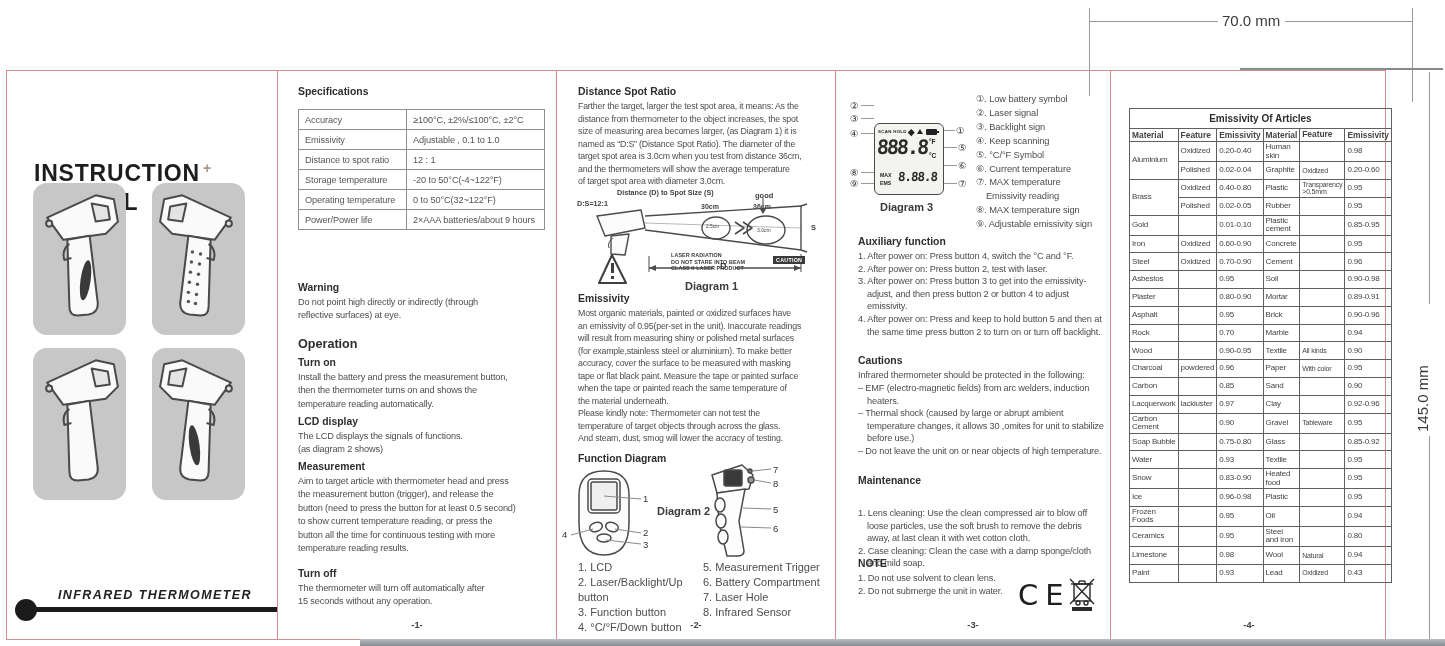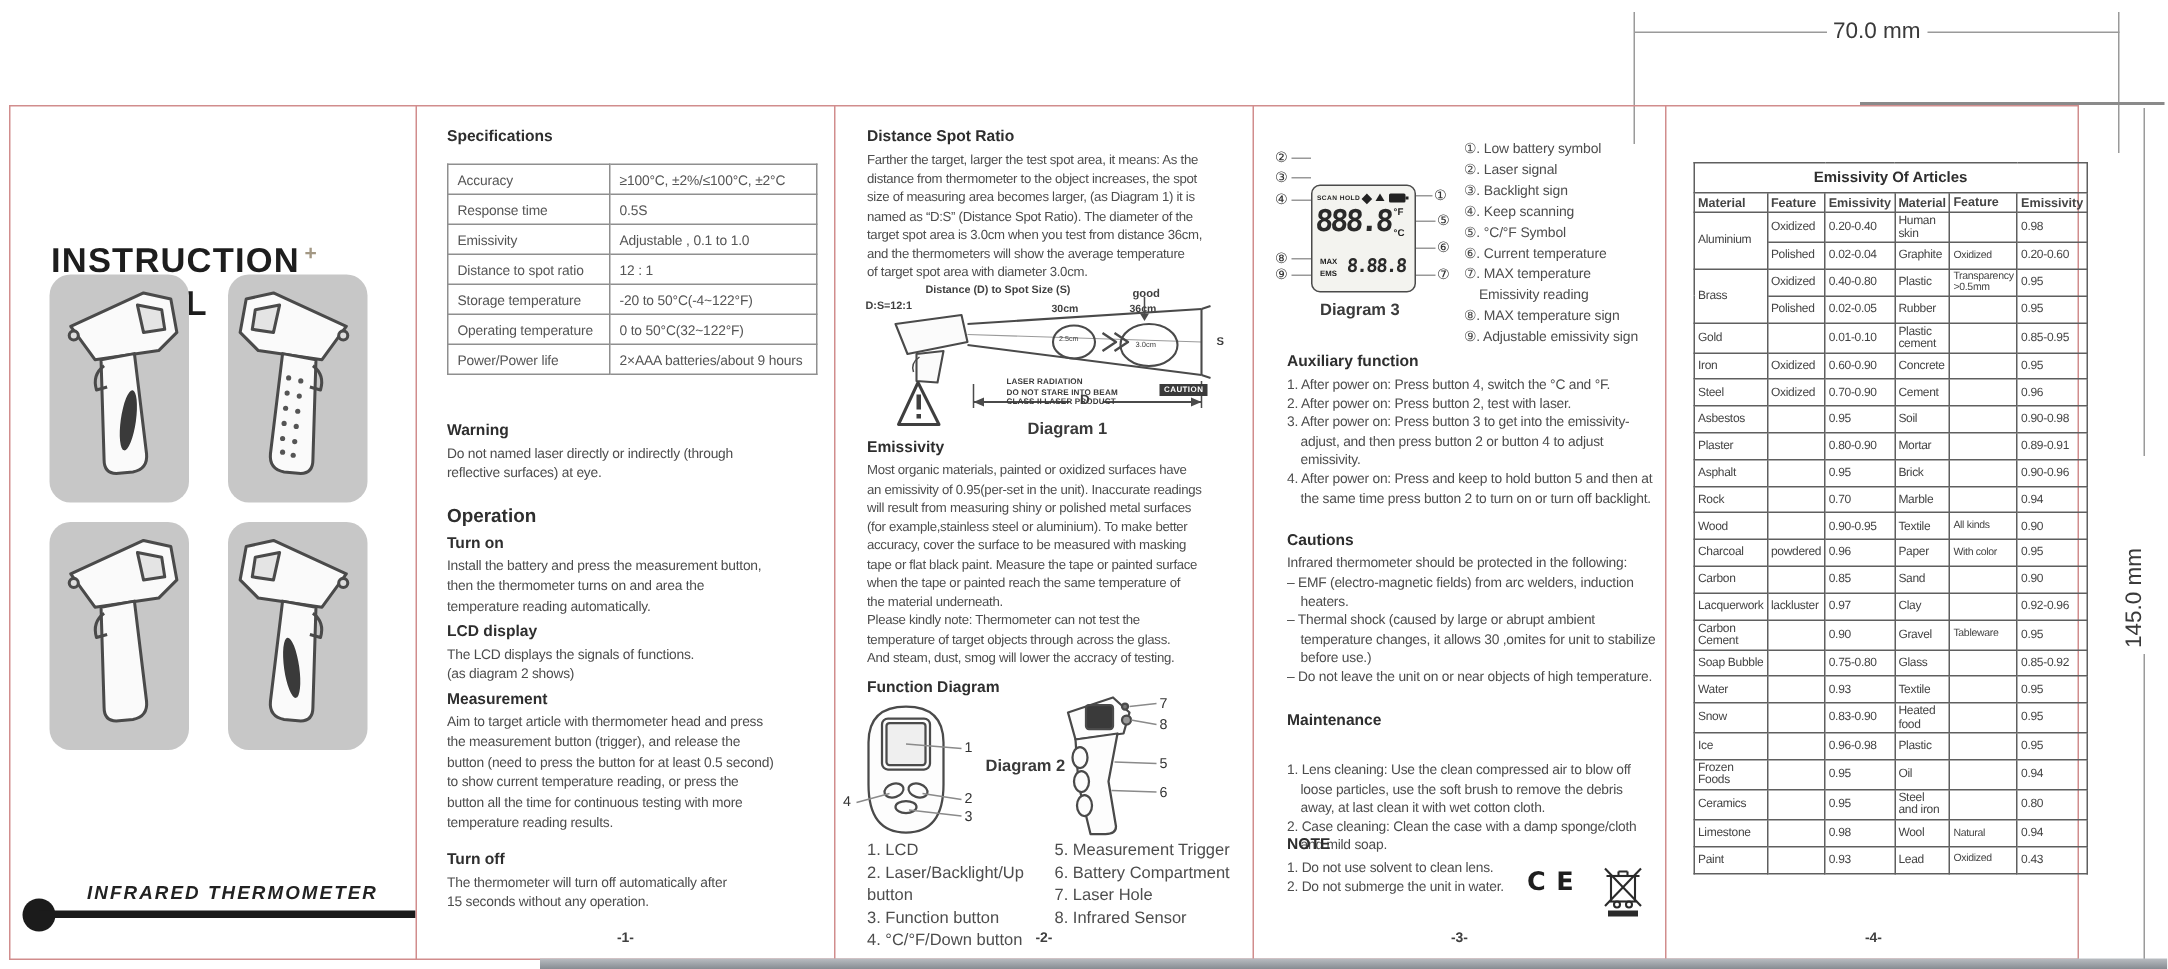--- a/index.html
+++ b/index.html
@@ -52,21 +52,21 @@
   .icon-batt{position:absolute;width:11px;height:5.5px;background:#222;border-radius:1px}
   .icon-batt:after{content:"";position:absolute;right:-2px;top:1.5px;width:2px;height:2.5px;background:#222}
   .caution-badge{position:absolute;background:#3a3a3a;color:#fff;font-size:5.3px;font-weight:700;padding:1px 3px;letter-spacing:.3px}
   .laser-txt{position:absolute;font-size:5.4px;line-height:6.6px;font-weight:600;color:#3a3a3a;white-space:pre-line;letter-spacing:.1px}
   .cap{position:absolute;font-size:11px;font-weight:600;color:#3a3a3a}
   .li{white-space:pre-line}
   .hang{padding-left:9px;text-indent:-9px}
   .p4list .li{font-size:9.2px;line-height:12.6px;color:#4d4d4d;letter-spacing:-0.15px}
   .legend34 .li{font-size:9.3px;line-height:13.9px;color:#4d4d4d;letter-spacing:-0.1px}
   .legend3 .li{font-size:11px;line-height:15px;color:#4d4d4d}
-  .ce{position:absolute;font-size:17px;font-weight:700;letter-spacing:7px;color:#1e1e1e;font-family:"DejaVu Sans",sans-serif}
+  .ce{position:absolute;font-size:29px;font-weight:400;letter-spacing:7px;color:#1e1e1e;font-family:"DejaVu Sans",sans-serif}
   .dim-line{position:absolute;background:#9a9a9a}
   .dim-text{position:absolute;font-size:15px;color:#3a3a3a}
   .vdim-text{position:absolute;font-size:15px;color:#3a3a3a;writing-mode:vertical-rl;transform:rotate(180deg)}
   .bottom-strip{position:absolute;left:360px;top:639px;width:1085px;height:7px;
                 background:linear-gradient(#b9bdc2,#868c92)}
   .gray-topline{position:absolute;left:1240px;top:68px;width:203px;height:2px;background:#8a8a8a}
 </style>
 </head>
 <body>
 
@@ -162,24 +162,20 @@
 
   <div class="panel" style="left:277px;width:279px">
     <div class="h small-h" style="left:20px;top:16px">Specifications</div>
     <table class="spec">
       <tbody>
           <tr>
             <td class="c0">Accuracy</td>
             <td class="c1">≥100°C, ±2%/≤100°C, ±2°C</td>
           </tr>
           <tr>
-            <td class="c0">Response time</td>
-            <td class="c1">0.5S</td>
-          </tr>
-          <tr>
             <td class="c0">Emissivity</td>
             <td class="c1">Adjustable , 0.1 to 1.0</td>
           </tr>
           <tr>
             <td class="c0">Distance to spot ratio</td>
             <td class="c1">12 : 1</td>
           </tr>
           <tr>
             <td class="c0">Storage temperature</td>
             <td class="c1">-20 to 50°C(-4~122°F)</td>
@@ -189,28 +185,28 @@
             <td class="c1">0 to 50°C(32~122°F)</td>
           </tr>
           <tr>
             <td class="c0">Power/Power life</td>
             <td class="c1">2×AAA batteries/about 9 hours</td>
           </tr>
         </tbody>
     </table>
 
     <div class="h small-h" style="left:20px;top:212px">Warning</div>
-    <div class="body" style="left:20px;top:226px">Do not named laser directly or indirectly (through
+    <div class="body" style="left:20px;top:226px">Do not point high directly or indirectly (through
 reflective surfaces) at eye.</div>
 
     <div class="h big-h" style="left:20px;top:267px">Operation</div>
 
     <div class="h small-h" style="left:20px;top:287px">Turn on</div>
     <div class="body" style="left:20px;top:301px">Install the battery and press the measurement button,
-then the thermometer turns on and area the
+then the thermometer turns on and shows the
 temperature reading automatically.</div>
 
     <div class="h small-h" style="left:20px;top:346px">LCD display</div>
     <div class="body" style="left:20px;top:360px">The LCD displays the signals of functions.
 (as diagram 2 shows)</div>
 
     <div class="h small-h" style="left:20px;top:391px">Measurement</div>
     <div class="body" style="left:20px;top:405px">Aim to target article with thermometer head and press
 the measurement button (trigger), and release the
 button (need to press the button for at least 0.5 second)

